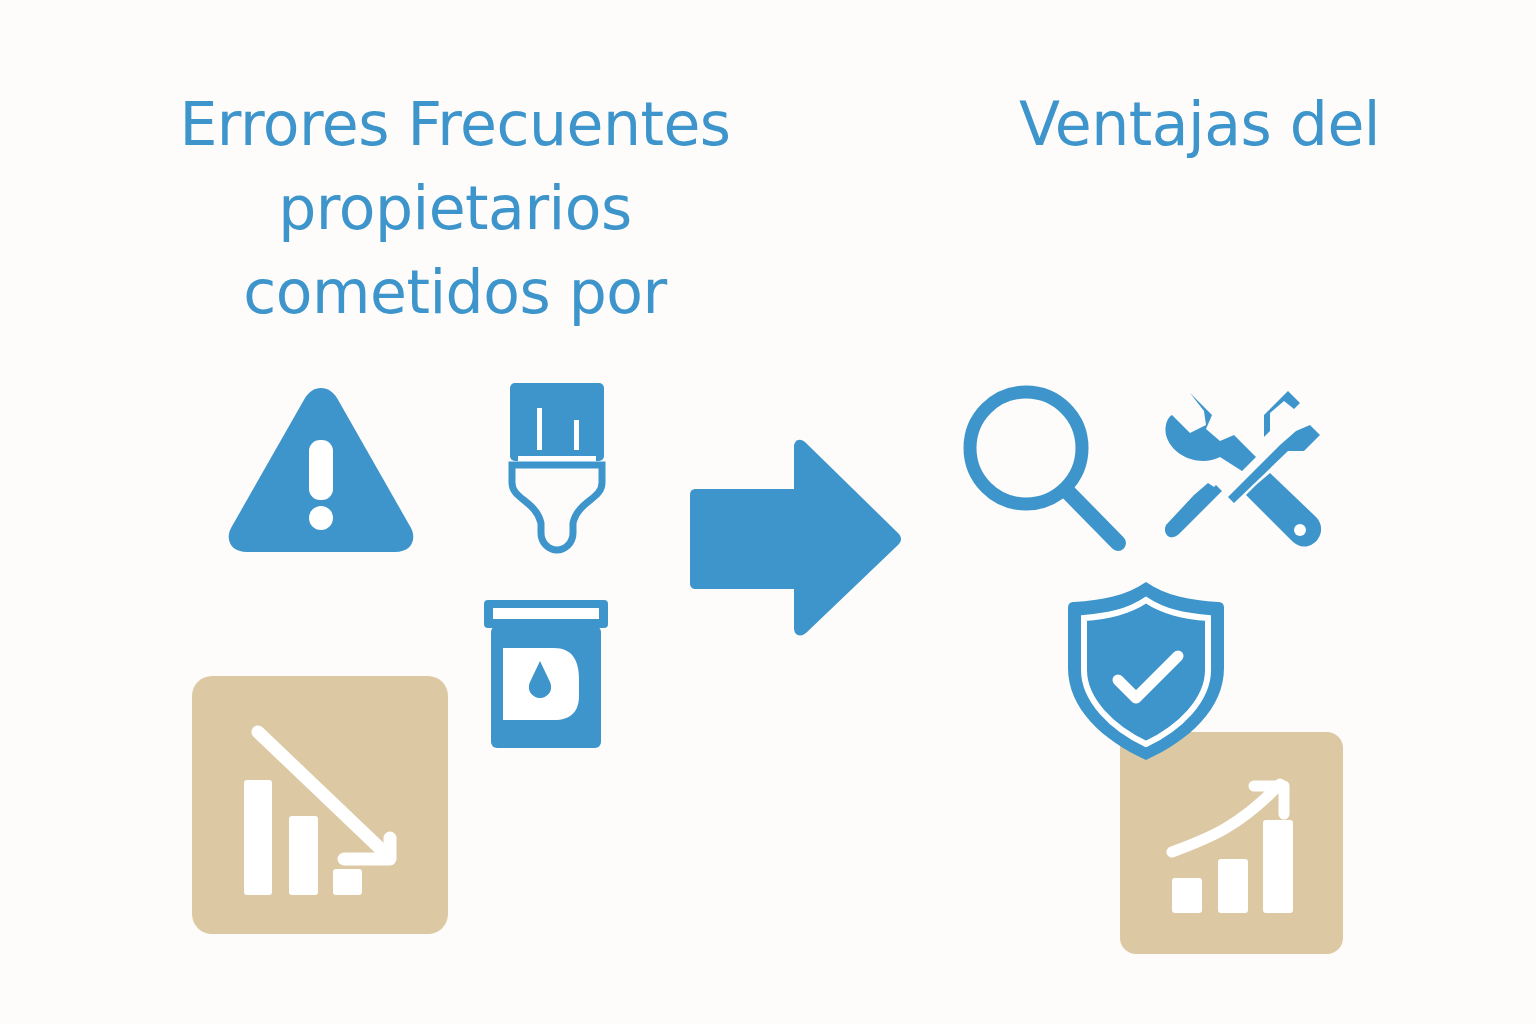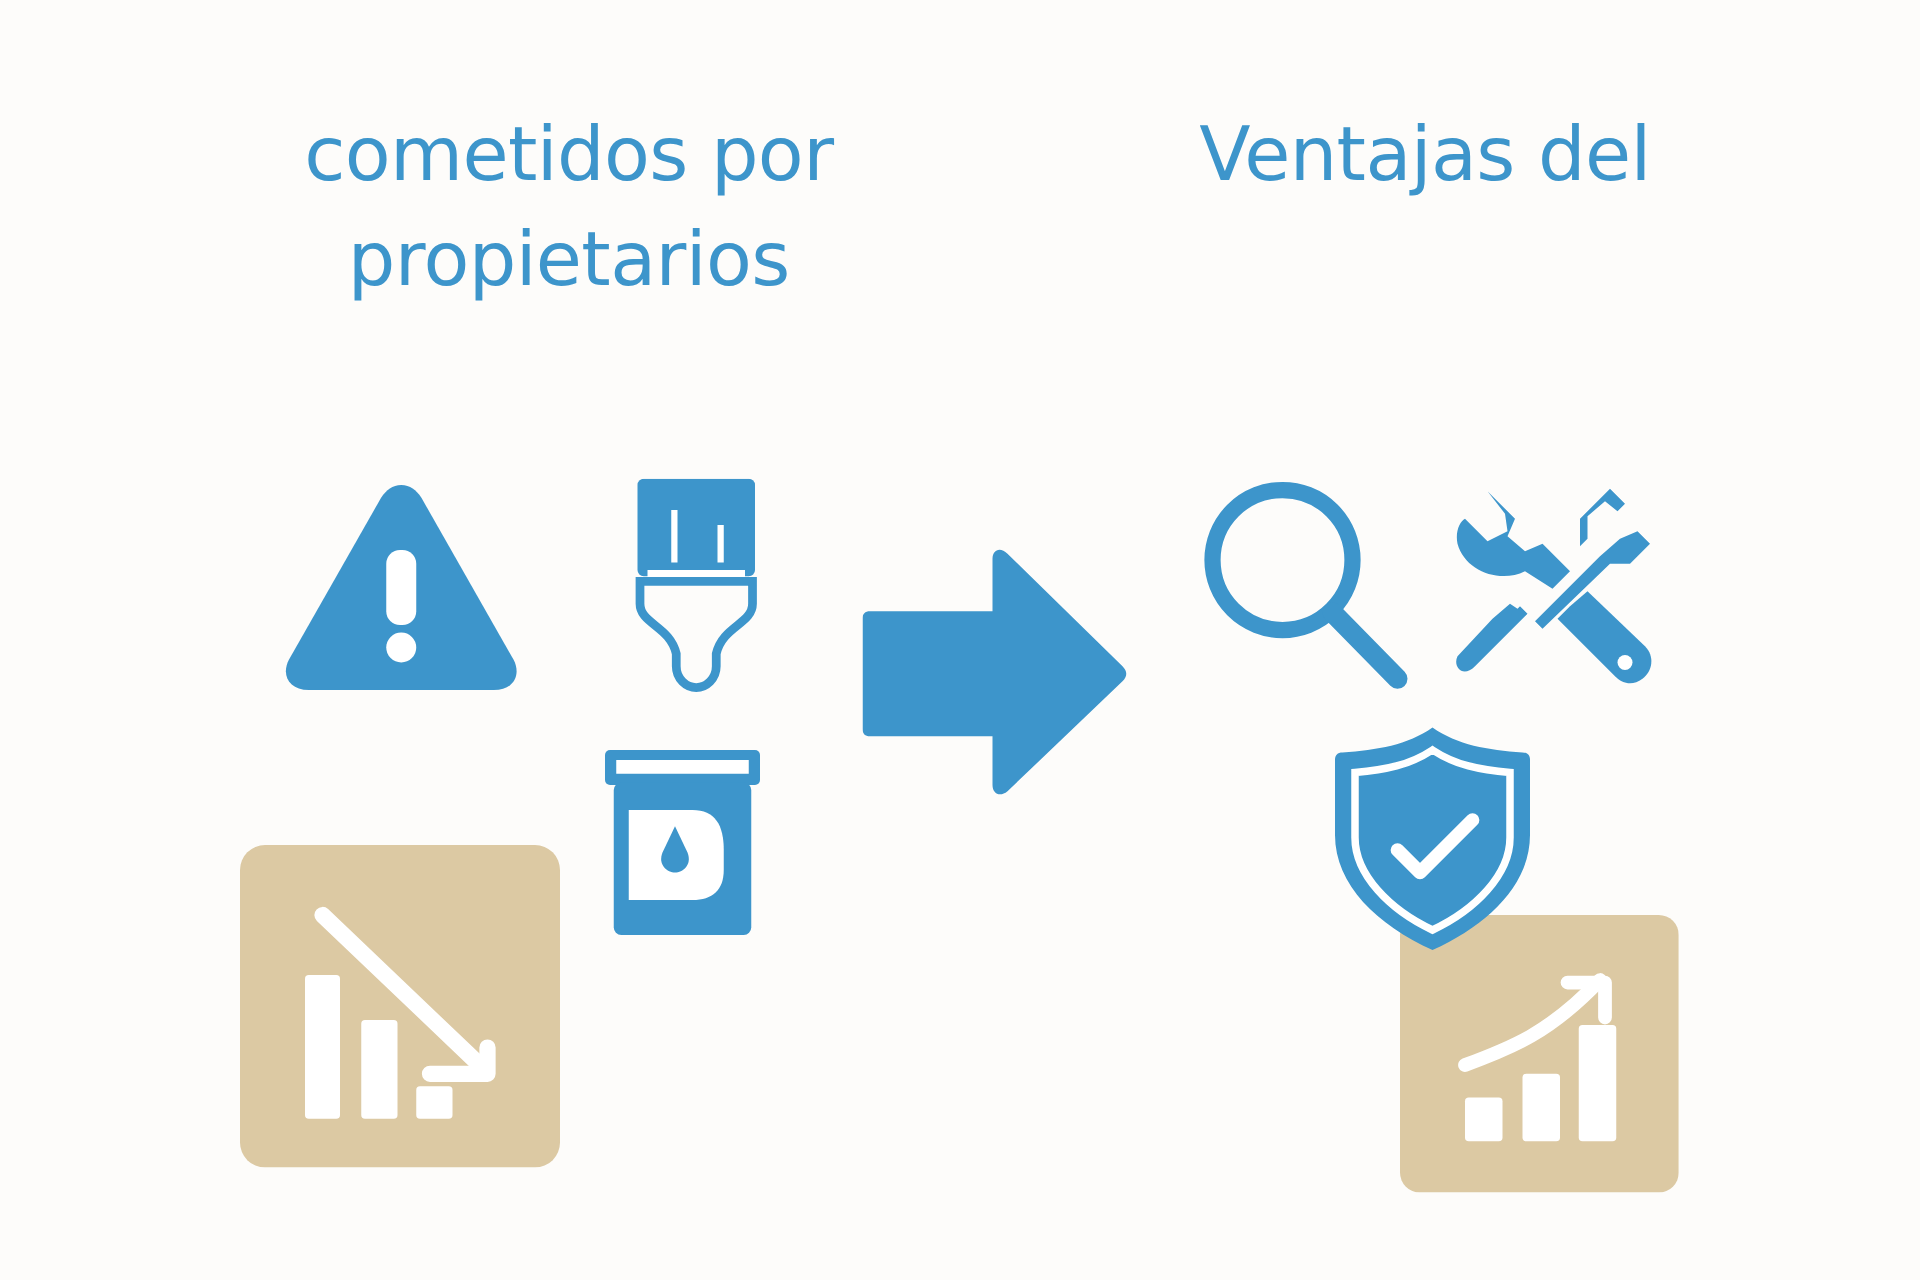--- a/index.html
+++ b/index.html
@@ -13,30 +13,31 @@
       position: absolute;
       color: #3d95cb;
       text-align: center;
       font-size: 60px;
       line-height: 84px;
       font-weight: normal;
       letter-spacing: -0.5px;
     }
     .title span { display: block; white-space: nowrap; }
     #title-left { left: 130px; top: 82px; width: 650px; }
-    #title-right { left: 900px; top: 82px; width: 480px; }
+    #title-right { left: 900px; top: 82px; width: 480px; text-align: right; }
     .icon { position: absolute; }
     .icon svg { display: block; width: 100%; height: 100%; }
   </style>
 </head>
 <body>
 
 <div id="title-left" class="title">
+  <span>Errores Frecuentes</span>
+  <span>propietarios</span>
   <span>cometidos por</span>
-  <span>propietarios</span>
 </div>
 
 <div id="title-right" class="title">
   <span>Ventajas del</span>
 </div>
 
 <div class="icon" style="left:225px; top:380px; width:192px; height:175px;">
   <svg viewBox="0 0 192 175">
     <path d="M96 8 C103 8 108 12 112 18 L186 148 C192 160 186 172 170 172 L22 172 C6 172 0 160 6 148 L80 18 C84 12 89 8 96 8 Z" fill="#3d95cb"></path>
     <rect x="84" y="60" width="24" height="60" rx="11" fill="#ffffff"></rect>

